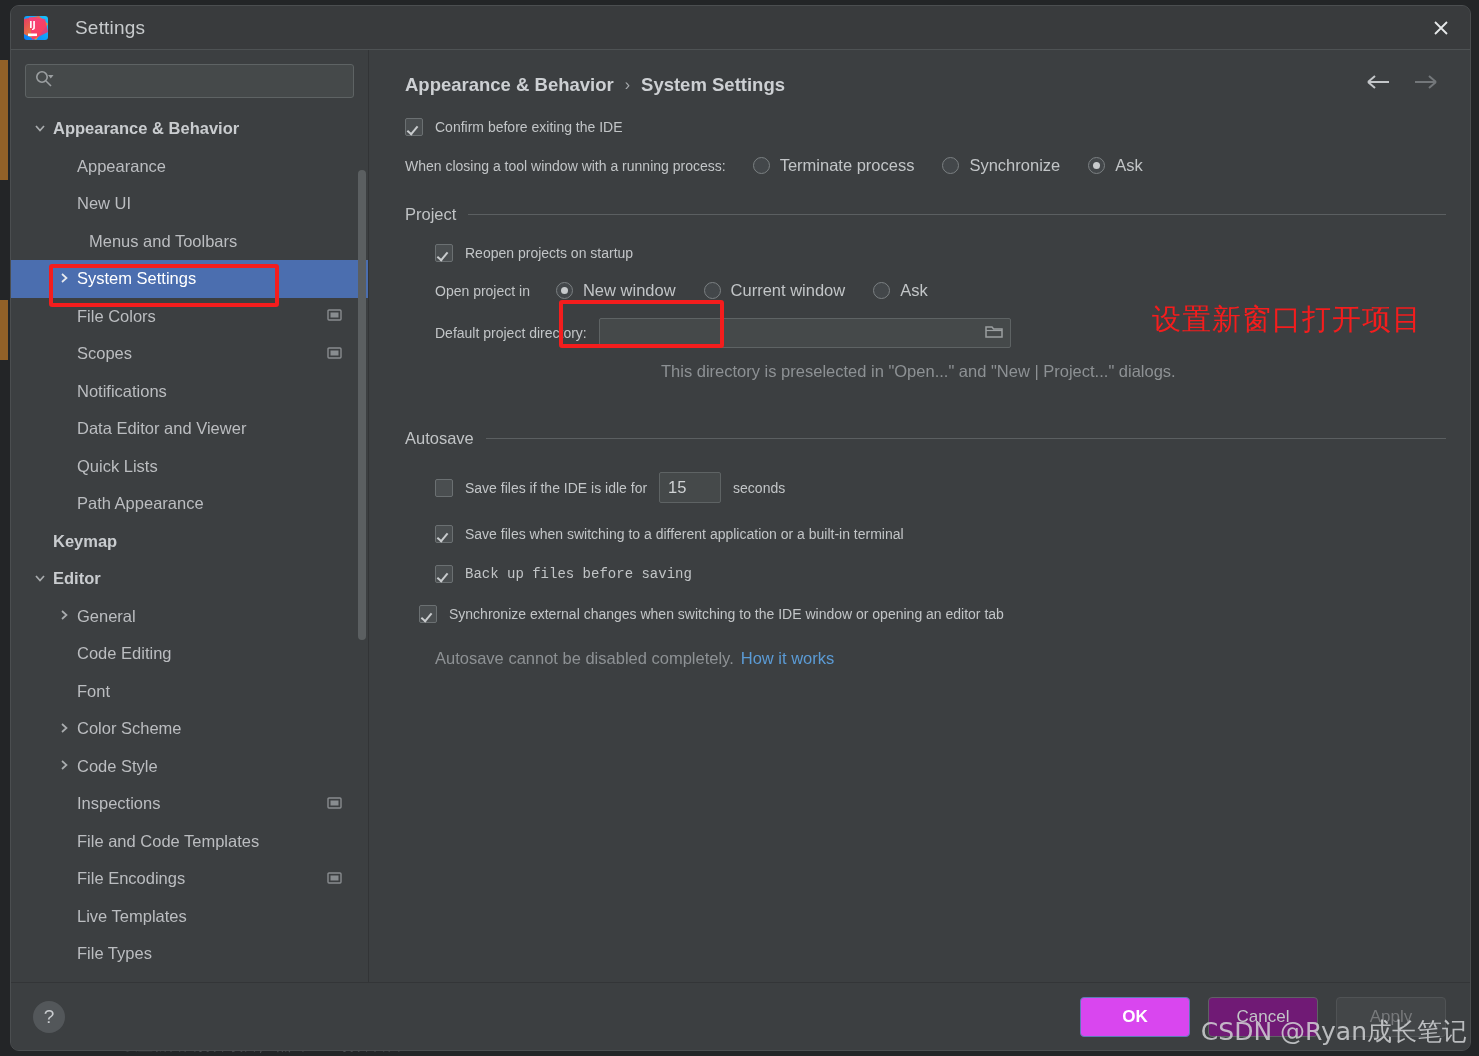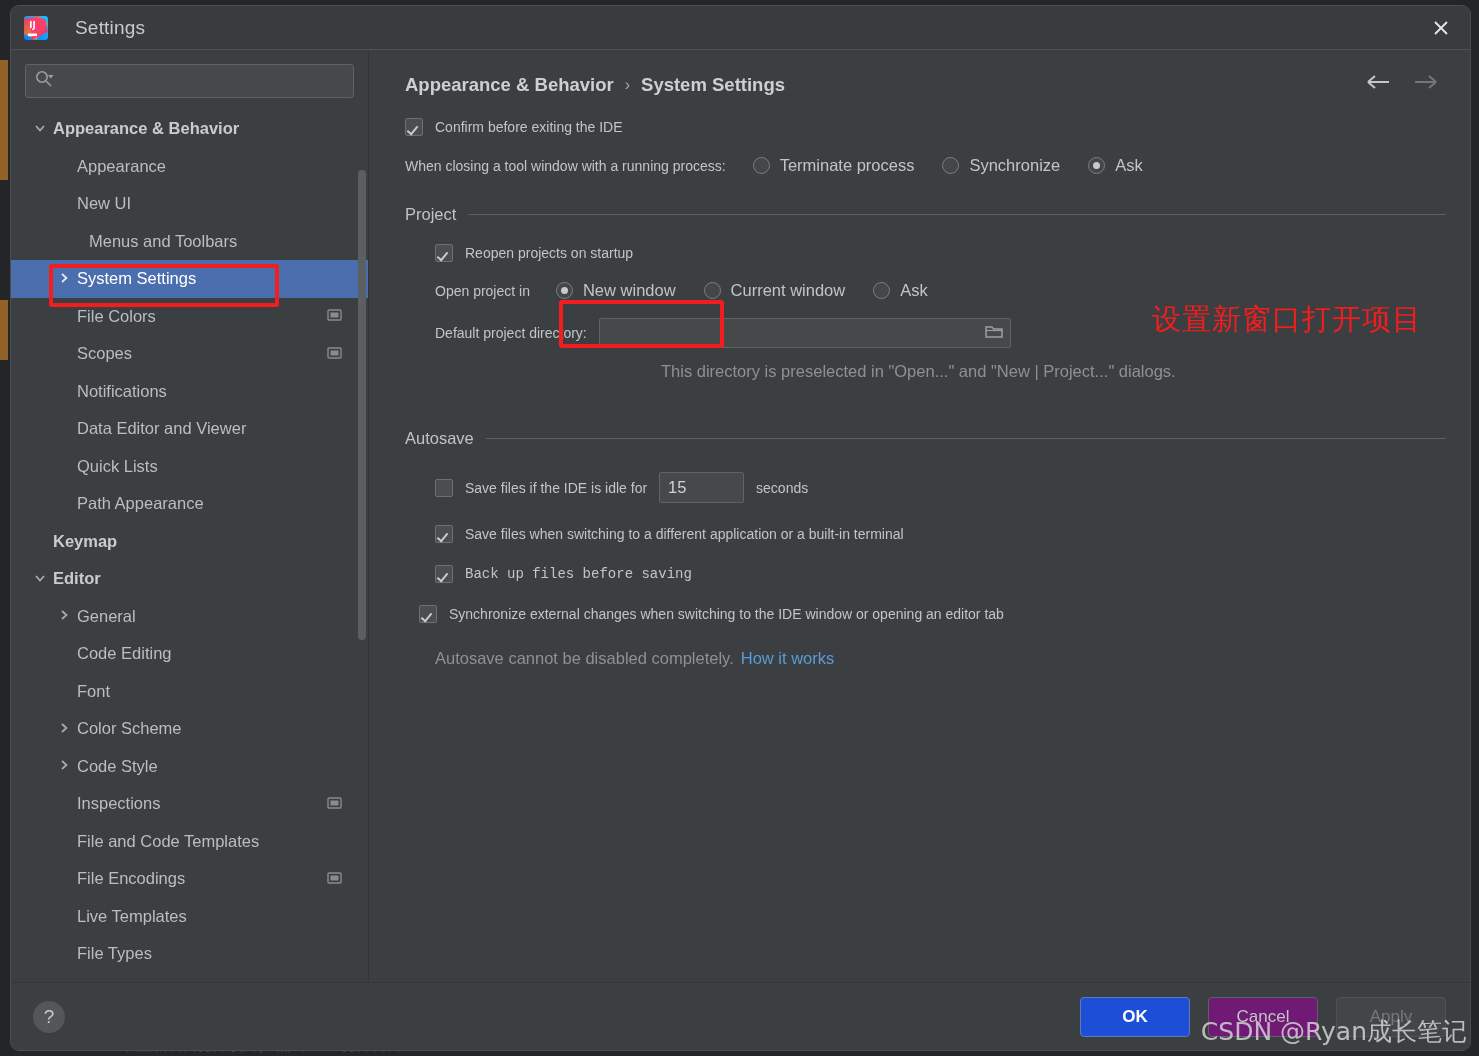--- a/index.html
+++ b/index.html
@@ -221,21 +221,21 @@
     align-items: center;
     padding: 0 6px;
   }
   .textfield input {
     flex: 1 1 auto;
     background: transparent; border: none; outline: none;
     color: #cfd2d4; font-size: 16px;
     font-family: "Liberation Sans", sans-serif;
   }
   .spinfield {
-    width: 85px; height: 31px;
+    width: 62px; height: 31px;
     background: #45494a;
     border: 1px solid #5e6364;
     border-radius: 2px;
     display: flex; align-items: center;
     padding: 0 6px;
   }
   .spinfield input {
     width: 100%; background: transparent; border: none; outline: none;
     color: #cfd2d4; font-size: 16.5px;
     font-family: "Liberation Sans", sans-serif;
@@ -287,21 +287,21 @@
     align-items: center;
   }
   .btn {
     height: 40px;
     min-width: 110px;
     border-radius: 4px;
     display: flex; align-items: center; justify-content: center;
     font-size: 17px;
     cursor: pointer;
   }
-  .btn.primary { background: #1d4ed8; color: #ffffff; font-weight: bold; border: 1px solid #5b7cb5; }
+  .btn.primary { background: #d946ef; color: #ffffff; font-weight: bold; border: 1px solid #5b7cb5; }
   .btn.normal { background: #701a75; color: #c2c5c7; border: 1px solid #5e6264; }
   .btn.disabled { background: #434648; color: #77797b; border: 1px solid #505355; cursor: default; }
 
   #watermark {
     position: absolute;
     right: 12px; bottom: 8px;
     color: #d6d8da;
     opacity: .82;
     font-size: 25px;
     font-family: "DejaVu Sans", sans-serif;

